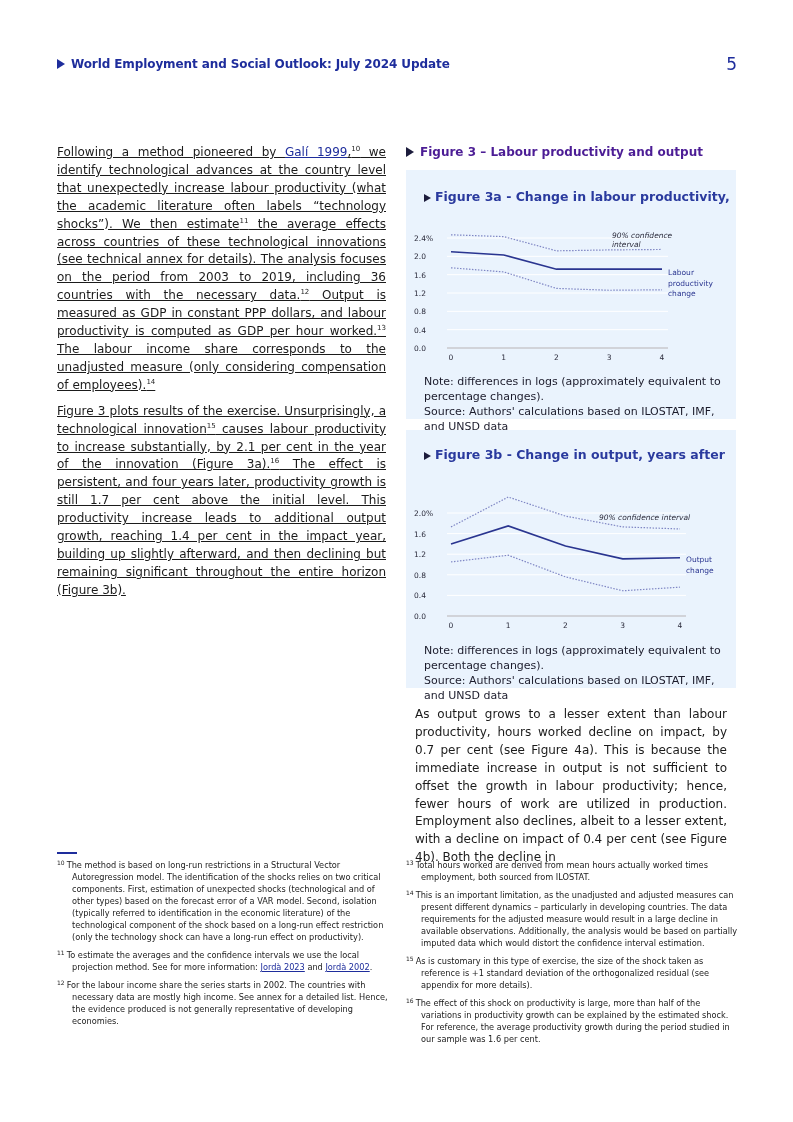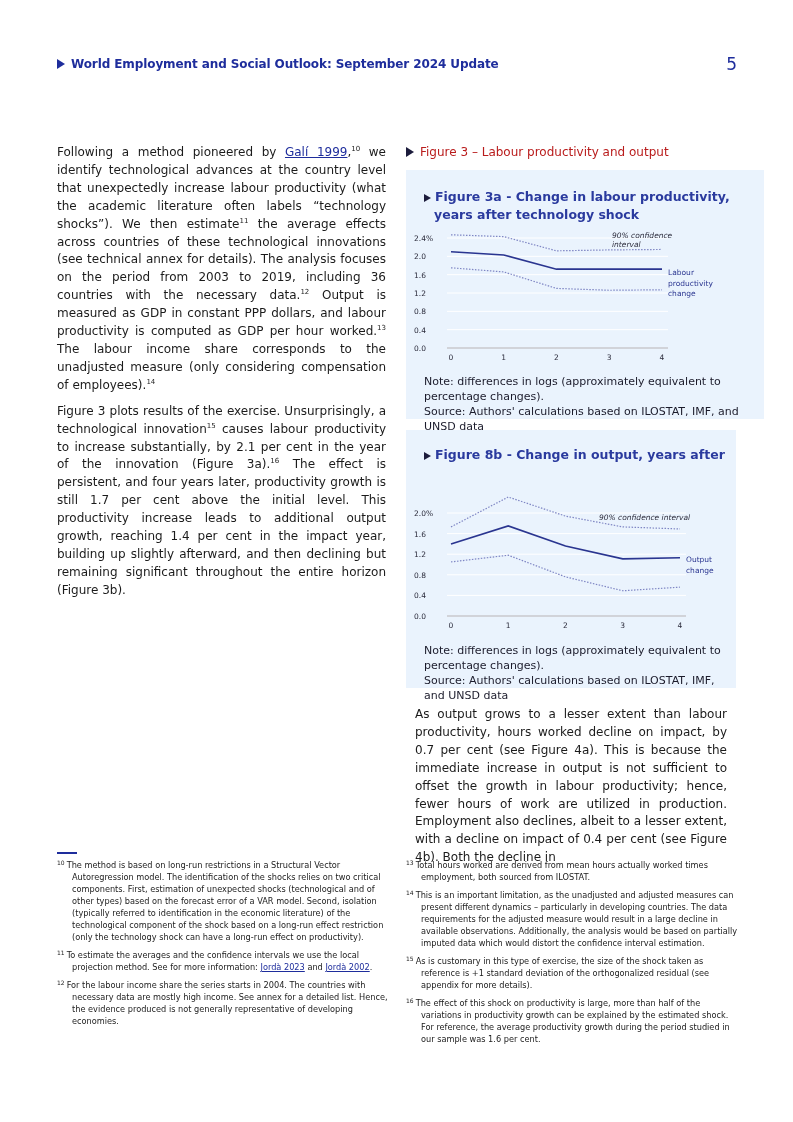--- a/index.html
+++ b/index.html
@@ -4,27 +4,27 @@
 <style>
   html, body { margin:0; padding:0; background:#ffffff; }
   body { width:793px; height:1122px; position:relative; font-family:"DejaVu Sans", sans-serif; color:#1b1b1b; overflow:hidden; }
   .header { position:absolute; left:57px; top:57px; width:680px; height:20px; }
   .header-title { position:absolute; left:0; top:0; font-size:12px; font-weight:bold; color:#1e2d9c; letter-spacing:-0.1px; }
   .tri { display:inline-block; width:0; height:0; border-top:5px solid transparent; border-bottom:5px solid transparent; border-left:8px solid #1e2d9c; margin-right:6px; vertical-align:-1px; }
   .tri-dark { border-left-color:#1c1c3c; }
   .page-num { position:absolute; right:0; top:-3px; font-size:17px; color:#1e2d9c; }
 
   .col-left { position:absolute; left:57px; top:144px; width:329px; }
-  .para { font-size:12px; line-height:17.9px; text-align:justify; margin:0 0 8px 0; color:#1b1b1b; }
+  .para { font-size:12px; line-height:17.9px; text-align:justify; margin:0 0 8px 0; color:#1b1b1b;text-decoration:underline; }
   .para a { color:#1e2d9c; text-decoration:underline; }
   sup { font-size:7px; line-height:0; vertical-align:5px; }
 
-  .fig-title { position:absolute; left:406px; top:145px; font-size:12px; font-weight:normal; color:#b91c1c; }
+  .fig-title { position:absolute; left:406px; top:145px; font-size:12px; font-weight:bold; color:#4c1d95; }
   .panel { position:absolute; left:406px; width:330px; background:#eaf3fd; }
-  .panel-a { top:170px; height:249px;padding-left:28px; }
+  .panel-a { top:170px; height:249px; }
   .panel-b { top:430px; height:258px; }
   .panel-title { position:absolute; left:18px; font-size:12.5px; font-weight:bold; color:#2a3a9e; line-height:18px; }
   .panel-title .tri { border-left-color:#1c1c3c; border-top-width:4.5px; border-bottom-width:4.5px; border-left-width:7px; margin-right:4px; }
   .panel-title .line2 { padding-left:10px; display:block; }
   .chart { position:absolute; left:0; }
   .note { position:absolute; left:18px; font-size:11px; color:#1b1b2b; line-height:15px; }
   .note b { font-weight:normal; }
 
   .col-right-text { position:absolute; left:406px; top:697px; width:330px; }
   .para-r { font-size:12px; line-height:17.9px; text-align:justify; margin:9px; }
@@ -34,33 +34,33 @@
   .fn-left { left:57px; top:859px; }
   .fn-right { left:406px; top:859px; }
   .fn { margin:0 0 6px 0; padding-left:15px; text-indent:-15px; }
   .fn sup { font-size:6px; vertical-align:3px; margin-right:2px; }
   .fn a { color:#1e2d9c; }
 </style>
 </head>
 <body>
 
 <div class="header">
-  <div class="header-title"><span class="tri"></span><span>World Employment and Social Outlook: September 2024 Update</span></div>
+  <div class="header-title"><span class="tri"></span><span>World Employment and Social Outlook: July 2024 Update</span></div>
   <div class="page-num">5</div>
 </div>
 
 <div class="col-left">
   <p class="para"><span>Following a method pioneered by </span><a href="#">Galí 1999</a>,<sup>10</sup><span> we identify technological advances at the country level that unexpectedly increase labour productivity (what the academic literature often labels “technology shocks”). We then estimate</span><sup>11</sup><span> the average effects across countries of these technological innovations (see technical annex for details). The analysis focuses on the period from 2003 to 2019, including 36 countries with the necessary data.</span><sup>12</sup><span> Output is measured as GDP in constant PPP dollars, and labour productivity is computed as GDP per hour worked.</span><sup>13</sup><span> The labour income share corresponds to the unadjusted measure (only considering compensation of employees).</span><sup>14</sup></p>
   <p class="para"><span>Figure 3 plots results of the exercise. Unsurprisingly, a technological innovation</span><sup>15</sup><span> causes labour productivity to increase substantially, by 2.1 per cent in the year of the innovation (Figure 3a).</span><sup>16</sup><span> The effect is persistent, and four years later, productivity growth is still 1.7 per cent above the initial level. This productivity increase leads to additional output growth, reaching 1.4 per cent in the impact year, building up slightly afterward, and then declining but remaining significant throughout the entire horizon (Figure 3b).</span></p>
 </div>
 
 <div class="fig-title"><span class="tri tri-dark"></span><span>Figure 3 – Labour productivity and output</span></div>
 
 <div class="panel panel-a">
-  <div class="panel-title" style="top:18px;"><span class="tri"></span><span>Figure 3a - Change in labour productivity,</span><span class="line2">years after technology shock</span></div>
+  <div class="panel-title" style="top:18px;"><span class="tri"></span><span>Figure 3a - Change in labour productivity,</span></div>
   <svg class="chart" id="chart-a" width="330" height="200" style="top:58px;">
       <text x="8" y="123" font-size="7.5" fill="#2b2b3b" font-family="DejaVu Sans, sans-serif">0.0</text>
       <line x1="41" x2="262" y1="101.66666666666666" y2="101.66666666666666" stroke="#ffffff" stroke-width="1"></line>
       <text x="8" y="104.66666666666666" font-size="7.5" fill="#2b2b3b" font-family="DejaVu Sans, sans-serif">0.4</text>
       <line x1="41" x2="262" y1="83.33333333333333" y2="83.33333333333333" stroke="#ffffff" stroke-width="1"></line>
       <text x="8" y="86.33333333333333" font-size="7.5" fill="#2b2b3b" font-family="DejaVu Sans, sans-serif">0.8</text>
       <line x1="41" x2="262" y1="65" y2="65" stroke="#ffffff" stroke-width="1"></line>
       <text x="8" y="68" font-size="7.5" fill="#2b2b3b" font-family="DejaVu Sans, sans-serif">1.2</text>
       <line x1="41" x2="262" y1="46.66666666666666" y2="46.66666666666666" stroke="#ffffff" stroke-width="1"></line>
       <text x="8" y="49.66666666666666" font-size="7.5" fill="#2b2b3b" font-family="DejaVu Sans, sans-serif">1.6</text>
@@ -95,21 +95,21 @@
       <text x="206" y="10" font-size="7.5" font-style="italic" fill="#2b2b3b" font-family="DejaVu Sans, sans-serif"><tspan x="206" dy="0">90% confidence</tspan><tspan x="206" dy="9">interval</tspan></text>
       <text x="262" y="47" font-size="7.5" fill="#2a3590" font-family="DejaVu Sans, sans-serif"><tspan x="262" dy="0">Labour</tspan><tspan x="262" dy="10.5">productivity</tspan><tspan x="262" dy="10.5">change</tspan></text>
     </svg>
   <div class="note" style="top:204px;">
     <div>Note: differences in logs (approximately equivalent to percentage changes).</div>
     <div><b>Source:</b><span> Authors' calculations based on ILOSTAT, IMF, and UNSD data</span></div>
   </div>
 </div>
 
 <div class="panel panel-b">
-  <div class="panel-title" style="top:16px;"><span class="tri"></span><span>Figure 8b - Change in output, years after</span></div>
+  <div class="panel-title" style="top:16px;"><span class="tri"></span><span>Figure 3b - Change in output, years after</span></div>
   <svg class="chart" id="chart-b" width="330" height="200" style="top:62px;">
       <text x="8" y="127" font-size="7.5" fill="#2b2b3b" font-family="DejaVu Sans, sans-serif">0.0</text>
       <line x1="41" x2="280" y1="103.4" y2="103.4" stroke="#ffffff" stroke-width="1"></line>
       <text x="8" y="106.4" font-size="7.5" fill="#2b2b3b" font-family="DejaVu Sans, sans-serif">0.4</text>
       <line x1="41" x2="280" y1="82.8" y2="82.8" stroke="#ffffff" stroke-width="1"></line>
       <text x="8" y="85.8" font-size="7.5" fill="#2b2b3b" font-family="DejaVu Sans, sans-serif">0.8</text>
       <line x1="41" x2="280" y1="62.2" y2="62.2" stroke="#ffffff" stroke-width="1"></line>
       <text x="8" y="65.2" font-size="7.5" fill="#2b2b3b" font-family="DejaVu Sans, sans-serif">1.2</text>
       <line x1="41" x2="280" y1="41.599999999999994" y2="41.599999999999994" stroke="#ffffff" stroke-width="1"></line>
       <text x="8" y="44.599999999999994" font-size="7.5" fill="#2b2b3b" font-family="DejaVu Sans, sans-serif">1.6</text>
@@ -149,20 +149,20 @@
 </div>
 
 <div class="col-right-text">
   <p class="para-r">As output grows to a lesser extent than labour productivity, hours worked decline on impact, by 0.7 per cent (see Figure 4a). This is because the immediate increase in output is not sufficient to offset the growth in labour productivity; hence, fewer hours of work are utilized in production. Employment also declines, albeit to a lesser extent, with a decline on impact of 0.4 per cent (see Figure 4b). Both the decline in</p>
 </div>
 
 <div class="fn-rule"></div>
 <div class="fn-col fn-left">
   <p class="fn"><sup>10</sup><span>The method is based on long-run restrictions in a Structural Vector Autoregression model. The identification of the shocks relies on two critical components. First, estimation of unexpected shocks (technological and of other types) based on the forecast error of a VAR model. Second, isolation (typically referred to identification in the economic literature) of the technological component of the shock based on a long-run effect restriction (only the technology shock can have a long-run effect on productivity).</span></p>
   <p class="fn"><sup>11</sup><span>To estimate the averages and the confidence intervals we use the local projection method. See for more information: </span><a href="#">Jordà 2023</a><span> and </span><a href="#">Jordà 2002</a><span>.</span></p>
-  <p class="fn"><sup>12</sup><span>For the labour income share the series starts in 2004. The countries with necessary data are mostly high income. See annex for a detailed list. Hence, the evidence produced is not generally representative of developing economies.</span></p>
+  <p class="fn"><sup>12</sup><span>For the labour income share the series starts in 2002. The countries with necessary data are mostly high income. See annex for a detailed list. Hence, the evidence produced is not generally representative of developing economies.</span></p>
 </div>
 <div class="fn-col fn-right">
   <p class="fn"><sup>13</sup><span>Total hours worked are derived from mean hours actually worked times employment, both sourced from ILOSTAT.</span></p>
   <p class="fn"><sup>14</sup><span>This is an important limitation, as the unadjusted and adjusted measures can present different dynamics – particularly in developing countries. The data requirements for the adjusted measure would result in a large decline in available observations. Additionally, the analysis would be based on partially imputed data which would distort the confidence interval estimation.</span></p>
   <p class="fn"><sup>15</sup><span>As is customary in this type of exercise, the size of the shock taken as reference is +1 standard deviation of the orthogonalized residual (see appendix for more details).</span></p>
   <p class="fn"><sup>16</sup><span>The effect of this shock on productivity is large, more than half of the variations in productivity growth can be explained by the estimated shock. For reference, the average productivity growth during the period studied in our sample was 1.6 per cent.</span></p>
 </div>
 
 </body></html>

